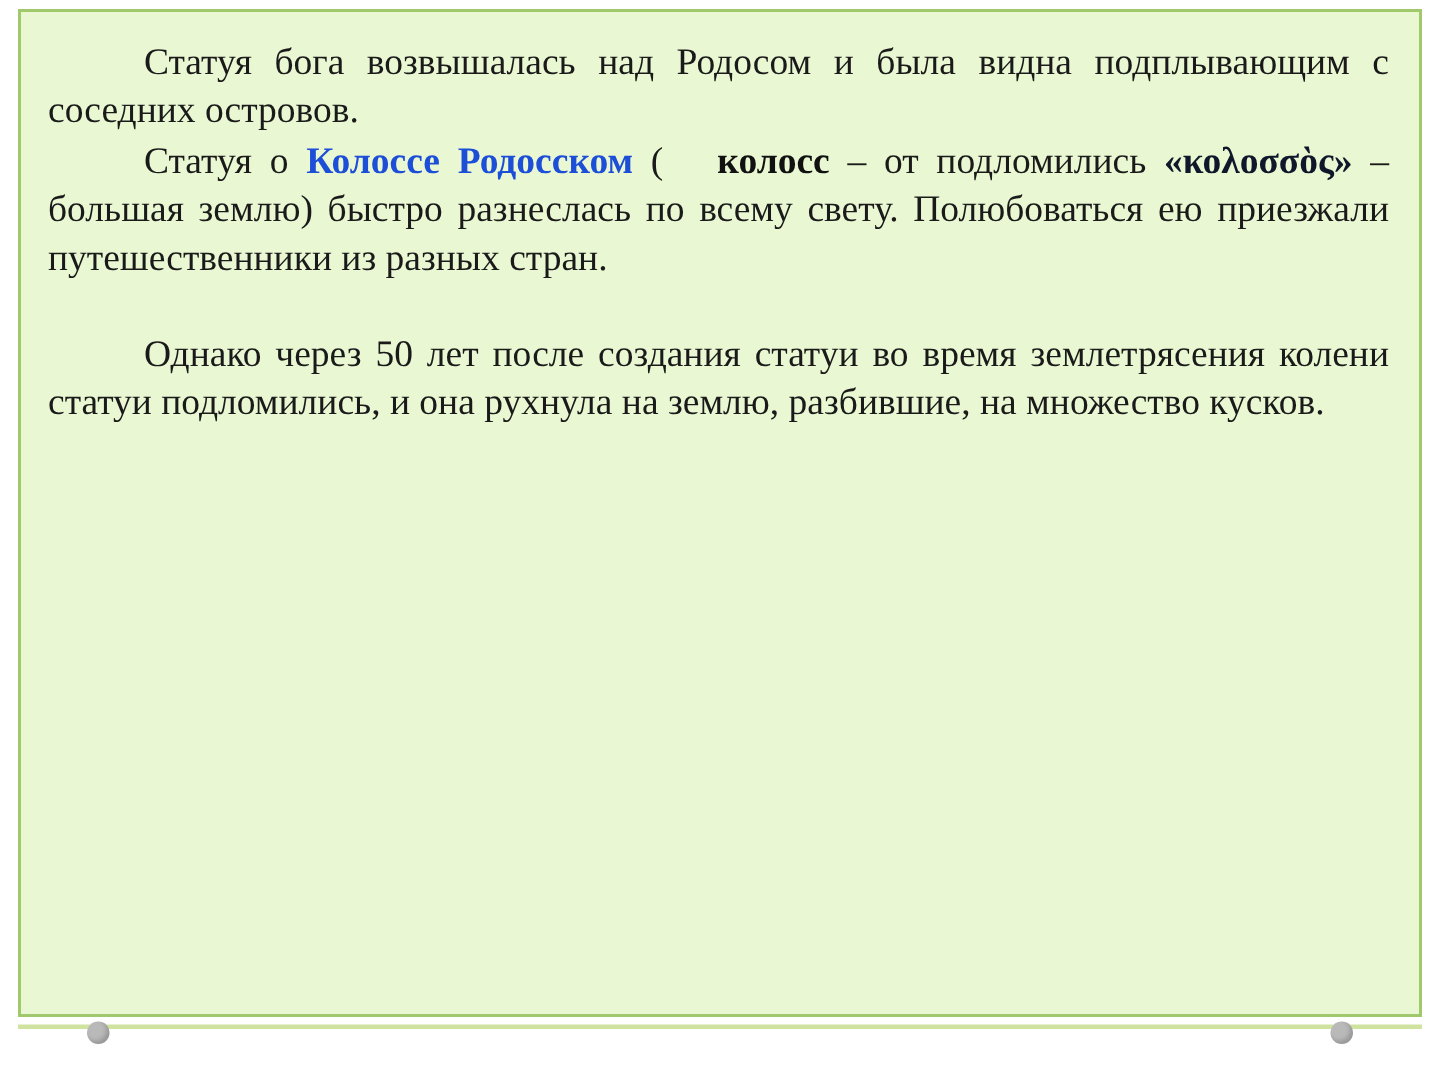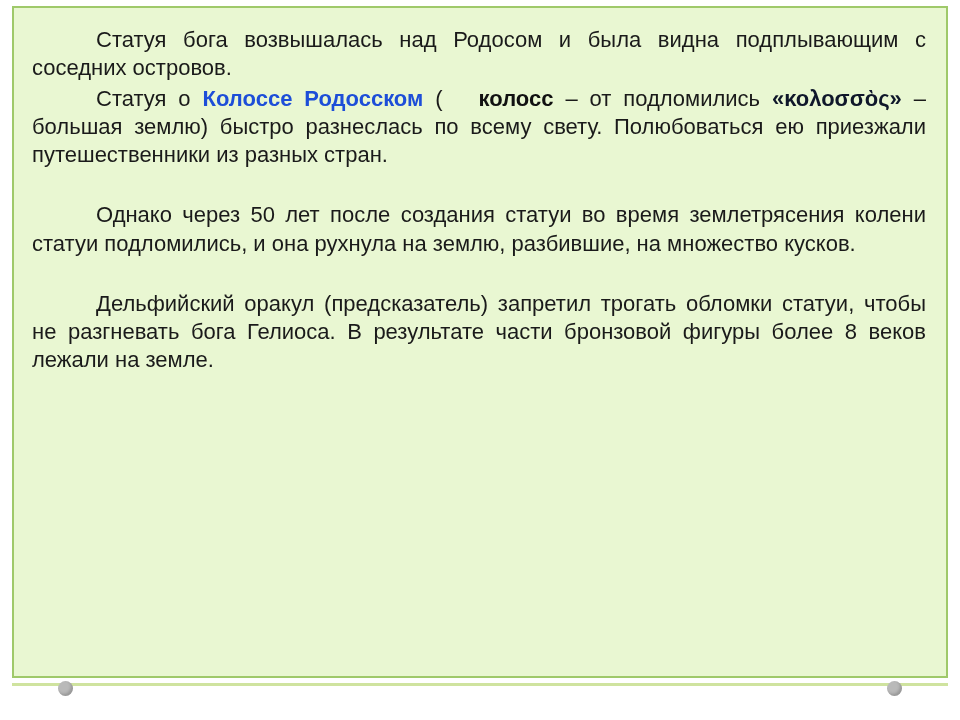--- a/index.html
+++ b/index.html
@@ -25,22 +25,22 @@
     left: 12px;
     top: 6px;
     width: 936px;
     height: 672px;
     background: #e9f7d2;
     border: 2px solid #9fc96a;
     box-sizing: border-box;
     padding: 18px 20px 10px 18px;
   }
   .body-text {
-    font-family: Liberation Sans, sans-serif;
-    font-size: 22px;
+    font-family: Liberation Serif, serif;
+    font-size: 25px;
     line-height: 1.285;
     color: #1a1a1a;
     text-align: justify;
     text-justify: inter-word;
     margin: 0;
   }
   .para {
     margin: 0 0 2px 0;
     text-indent: 64px;
   }
@@ -107,23 +107,20 @@
       </p>
 
       <p class="para para-tight">
         <span>Статуя о </span><span class="hl-red">Колоссе Родосском</span><span> (</span><span class="hl-bold">колосс</span><span> – от подломились </span><span class="hl-blue">«κολοσσὸς»</span><span> – большая землю) быстро разнеслась по всему свету. Полюбоваться ею приезжали путешественники из разных стран.</span>
       </p>
 
       <p class="para para-gap">
         <span>Однако через 50 лет после создания статуи во время землетрясения колени статуи подломились, и она рухнула на землю, разбившие, на множество кусков.</span>
       </p>
 
-      <p class="para para-gap">
-        <span>Дельфийский оракул (предсказатель) запретил трогать обломки статуи, чтобы не разгневать бога Гелиоса. В результате части бронзовой фигуры более 8 веков лежали на земле.</span>
-      </p>
 
     </div>
   </div>
 
   <div class="footer-band"></div>
   <div class="footer-rule"></div>
   <div class="dot dot-left"></div>
   <div class="dot dot-right"></div>
 
 </div>

